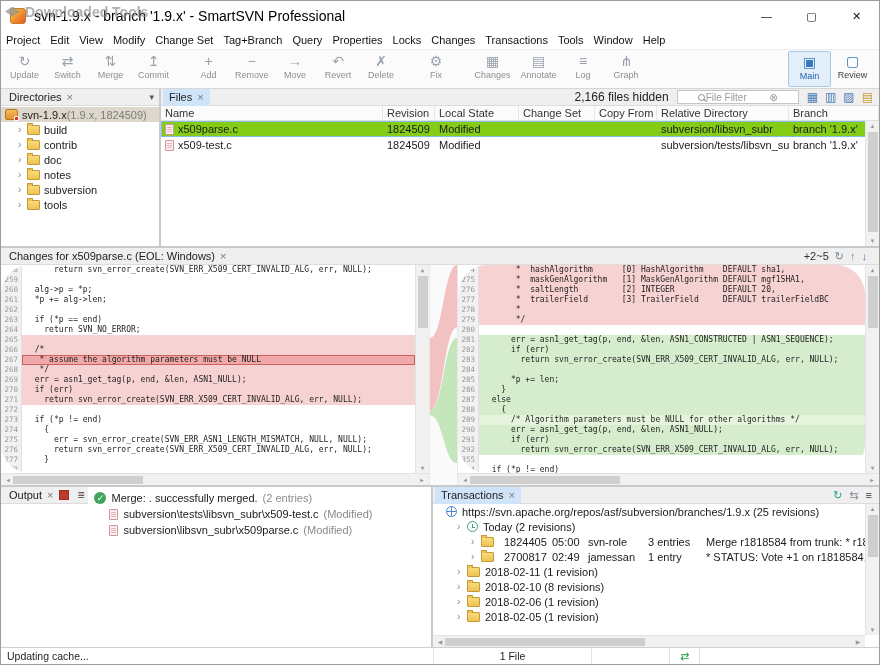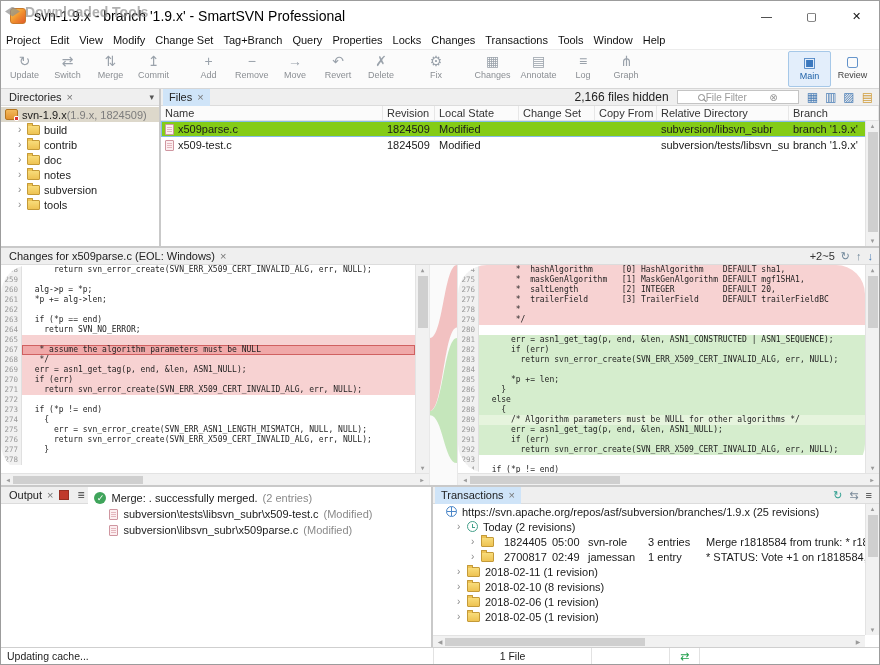--- a/index.html
+++ b/index.html
@@ -112,21 +112,21 @@
   .tx-vscroll { position: absolute; right: 0; top: 17px; bottom: 12px; }
   .tx-vscroll .sb-thumb { height: 42px; }
   .hscroll { height: 12px; flex: none; background: #f1f1f1; border-top: 1px solid #e3e3e3; display: flex;
     align-items: center; color: #9a9a9a; padding: 0 2px; }
   .hscroll .sb-a { font-size: 6px; width: 10px; text-align: center; flex: none; }
   .hscroll .sb-thumb { height: 8px; background: #cfcfcf; flex: none; }
   .hscroll .sb-fill { flex: 1; }
 
   
   .changes-panel { height: 239px; flex: none; display: flex; flex-direction: column; border-bottom: 2px solid #c9c9c9; background: #fff; }
-  .changes-tabs { gap: 6px; padding-right: 6px; }
+  .changes-tabs { gap: 6px; padding-right: 12px; }
   .badge { font-size: 11px; color: #333; }
   .ch-icon { font-size: 11px; color: #6f8699; }
   .ch-icon.blue { color: #4a7db5; }
   .diff-body { flex: 1; display: flex; font-family: "DejaVu Sans Mono", monospace; overflow: hidden; }
   .diff-pane { display: flex; flex-direction: column; overflow: hidden; }
   .diff-pane.left { width: 428px; flex: none; }
   .diff-pane.right { flex: 1; }
   .pane-main { flex: 1; display: flex; overflow: hidden; }
   .pane-lines { flex: 1; overflow: hidden; border-radius: 29px; }
   .dline { height: 10px; display: flex; }
@@ -526,20 +526,24 @@
               <div class="dline">
                 <span class="dnum">264</span>
                 <span class="dtext">    return SVN_NO_ERROR;</span>
               </div>
 
               <div class="dline del">
                 <span class="dnum">265</span>
                 <span class="dtext"></span>
               </div>
 
+              <div class="dline del">
+                <span class="dnum">266</span>
+                <span class="dtext">  /*</span>
+              </div>
 
               <div class="dline del2">
                 <span class="dnum">267</span>
                 <span class="dtext">   * assume the algorithm parameters must be NULL</span>
               </div>
 
               <div class="dline del">
                 <span class="dnum">268</span>
                 <span class="dtext">   */</span>
               </div>
@@ -709,21 +713,21 @@
                 <span class="dnum">291</span>
                 <span class="dtext">      if (err)</span>
               </div>
 
               <div class="dline add">
                 <span class="dnum">292</span>
                 <span class="dtext">        return svn_error_create(SVN_ERR_X509_CERT_INVALID_ALG, err, NULL);</span>
               </div>
 
               <div class="dline">
-                <span class="dnum">293</span>
+                <span class="dnum">355</span>
                 <span class="dtext"></span>
               </div>
 
               <div class="dline">
                 <span class="dnum">294</span>
                 <span class="dtext">  if (*p != end)</span>
               </div>
             </div>
           <div class="vscroll diff-vscroll">
             <span class="sb-a">▲</span>

